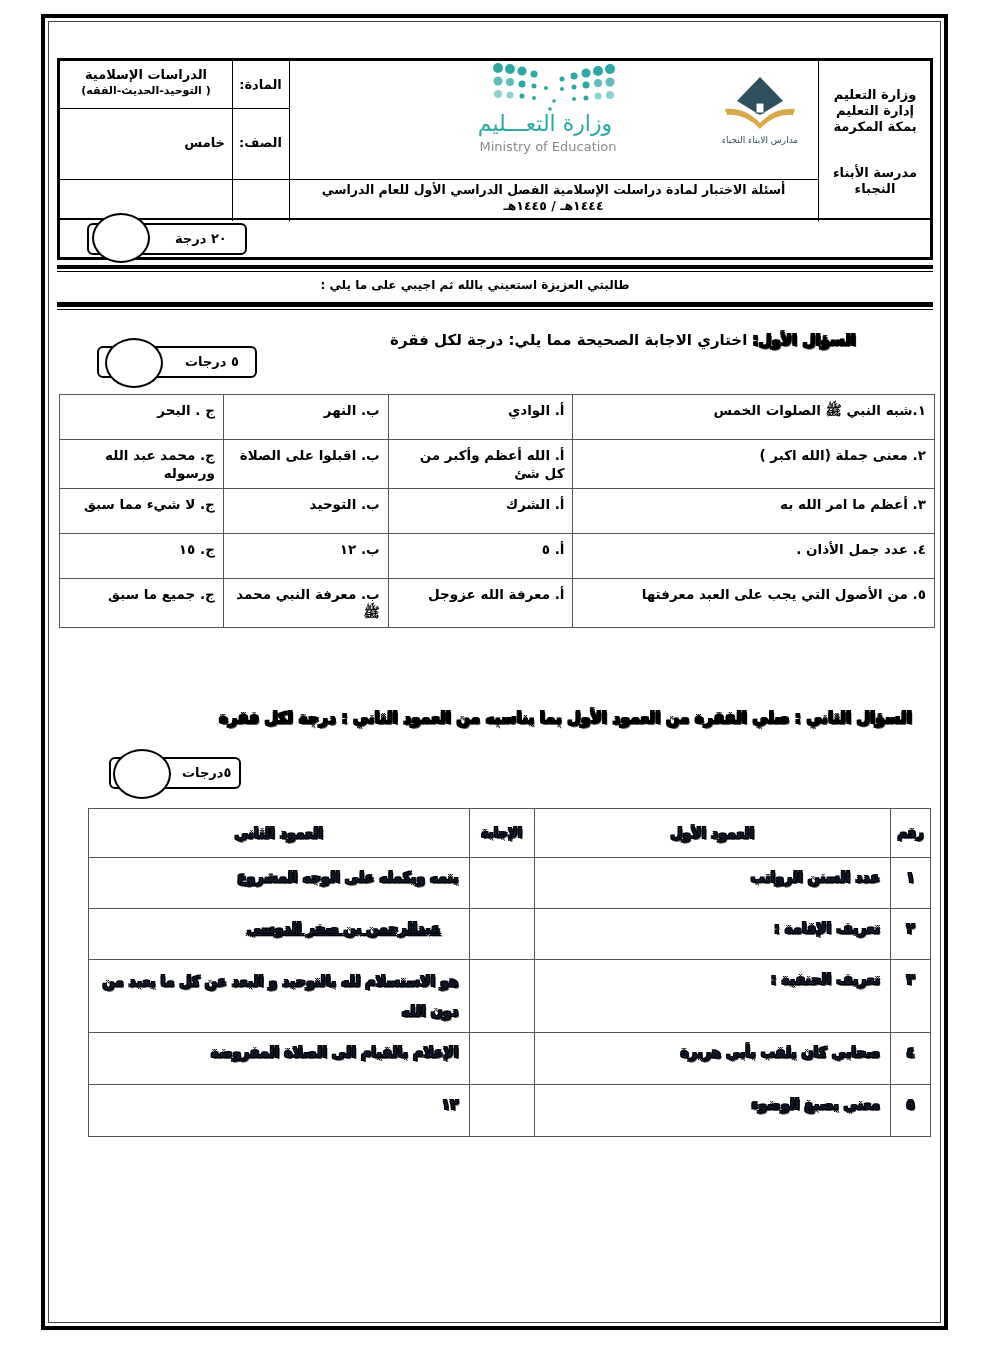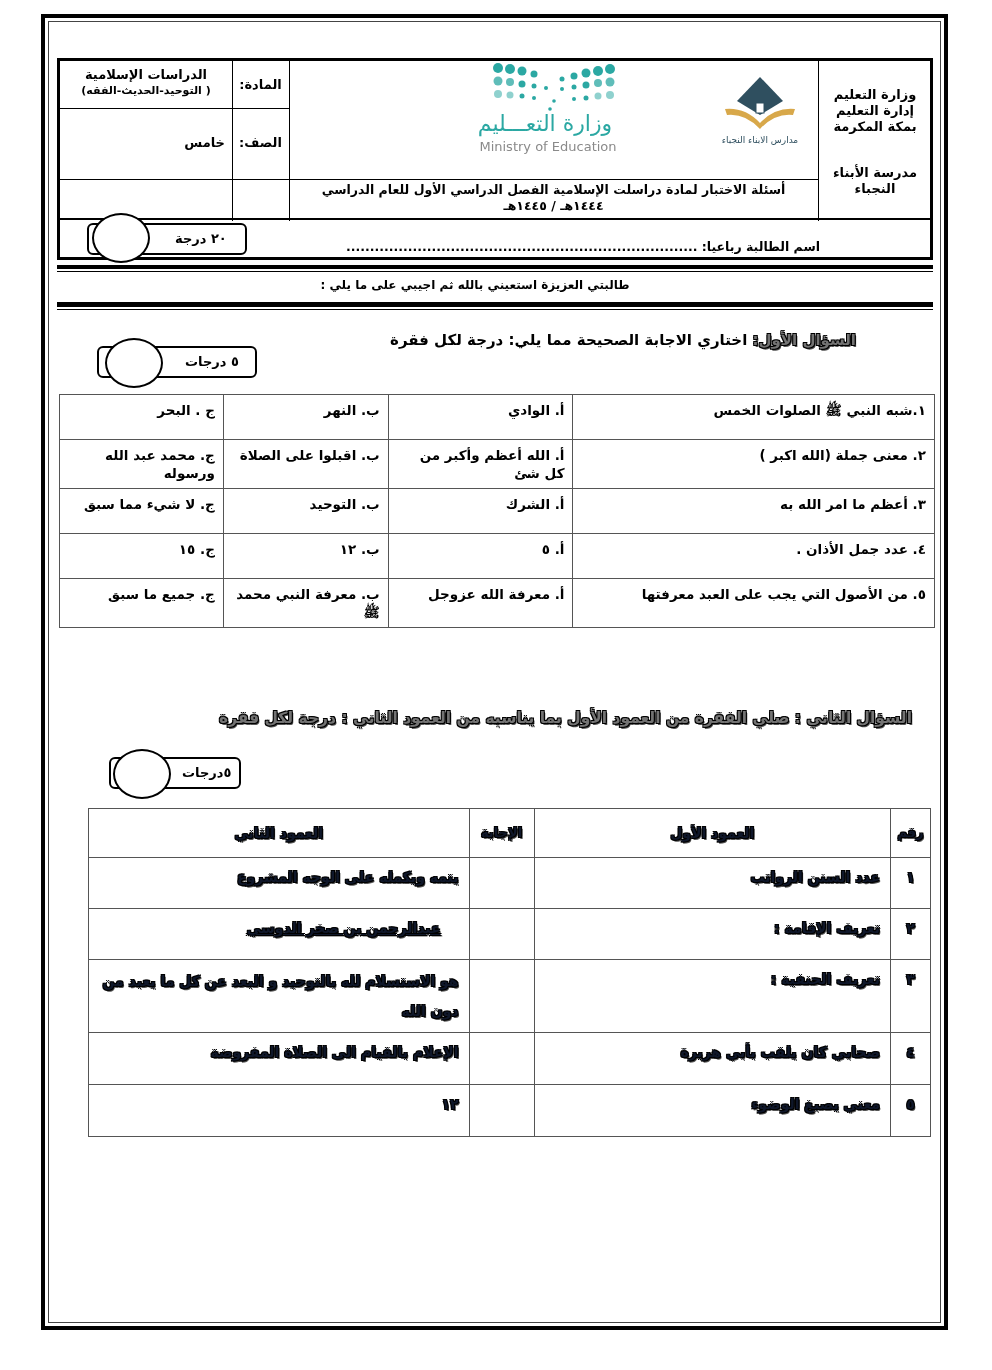--- a/index.html
+++ b/index.html
@@ -23,21 +23,21 @@
   .thick-rule { position: absolute; left: 57px; width: 876px; }
 
   .q1-table { position: absolute; left: 59px; top: 394px; width: 876px; border-collapse: collapse; direction: rtl; }
   .q1-table td { border: 1.5px solid #555; vertical-align: top; font-size: 13.5px; font-weight: bold; padding: 6px 8px; height: 32px; text-align: right; line-height: 18px; }
 
   .q2-table { position: absolute; left: 88px; top: 808px; width: 843px; border-collapse: collapse; direction: rtl; }
   .q2-table td, .q2-table th { border: 1.5px solid #555; font-size: 14px; font-weight: bold; text-align: right; padding: 6px 10px; vertical-align: top; line-height: 26px; color: #0f172a;
     text-shadow: -1px -1px 0 #000, 1px -1px 0 #000, -1px 1px 0 #000, 1px 1px 0 #000, 1.5px 1.5px 0 #555; }
   .q2-table th { text-align: center; height: 36px; vertical-align: middle; }
 
-  .outline-text { color: #737373; text-shadow: -1px -1px 0 #000, 1px -1px 0 #000, -1px 1px 0 #000, 1px 1px 0 #000, 1.5px 1.5px 0 #555; }
+  .outline-text { color: #000000; text-shadow: -1px -1px 0 #000, 1px -1px 0 #000, -1px 1px 0 #000, 1px 1px 0 #000, 1.5px 1.5px 0 #555; }
 </style>
 </head>
 <body>
 
 <div class="page-frame"></div>
 
 <div class="header-box">
 
   <div class="vline" style="left:172px; height:160px;"></div>
   <div class="vline" style="left:229px; height:160px;"></div>
@@ -107,21 +107,20 @@
     <div>وزارة التعليم</div>
     <div>إدارة التعليم بمكة المكرمة</div>
   </div>
   <div class="hcell t-small" style="left:760px; top:104px; width:110px; font-size:13px;">مدرسة الأبناء النجباء</div>
 
   <div class="hcell t-small" style="left:229px; top:121px; width:529px; font-size:12.5px;">
     <div>أسئلة الاختبار لمادة دراسلت الإسلامية     الفصل الدراسي الأول  للعام الدراسي</div>
     <div>١٤٤٤هـ / ١٤٤٥هـ</div>
   </div>
 
-  <div class="hcell t-label" style="left:250px; top:178px; width:510px; text-align:right; font-size:12.5px; white-space:nowrap;">اسم الطالبة رباعيا: ..........................................................................</div>
 
   <div class="grade-pill" style="left:27px; top:162px; width:160px; height:32px;"></div>
   <div class="grade-circle" style="left:32px; top:152px; width:58px; height:50px;"></div>
   <div class="grade-text" style="left:115px; top:170px;">٢٠ درجة</div>
 </div>
 
 <div class="thick-rule" style="top:265px; height:4px; background:#000;"></div>
 <div class="thick-rule" style="top:271px; height:1px; background:#000;"></div>
 <div style="position:absolute; left:300px; top:278px; width:350px; text-align:center; font-size:12px; font-weight:bold; direction:rtl;">طالبتي العزيزة استعيني بالله ثم اجيبي على ما يلي :</div>
 <div class="thick-rule" style="top:302px; height:5px; background:#000;"></div>

